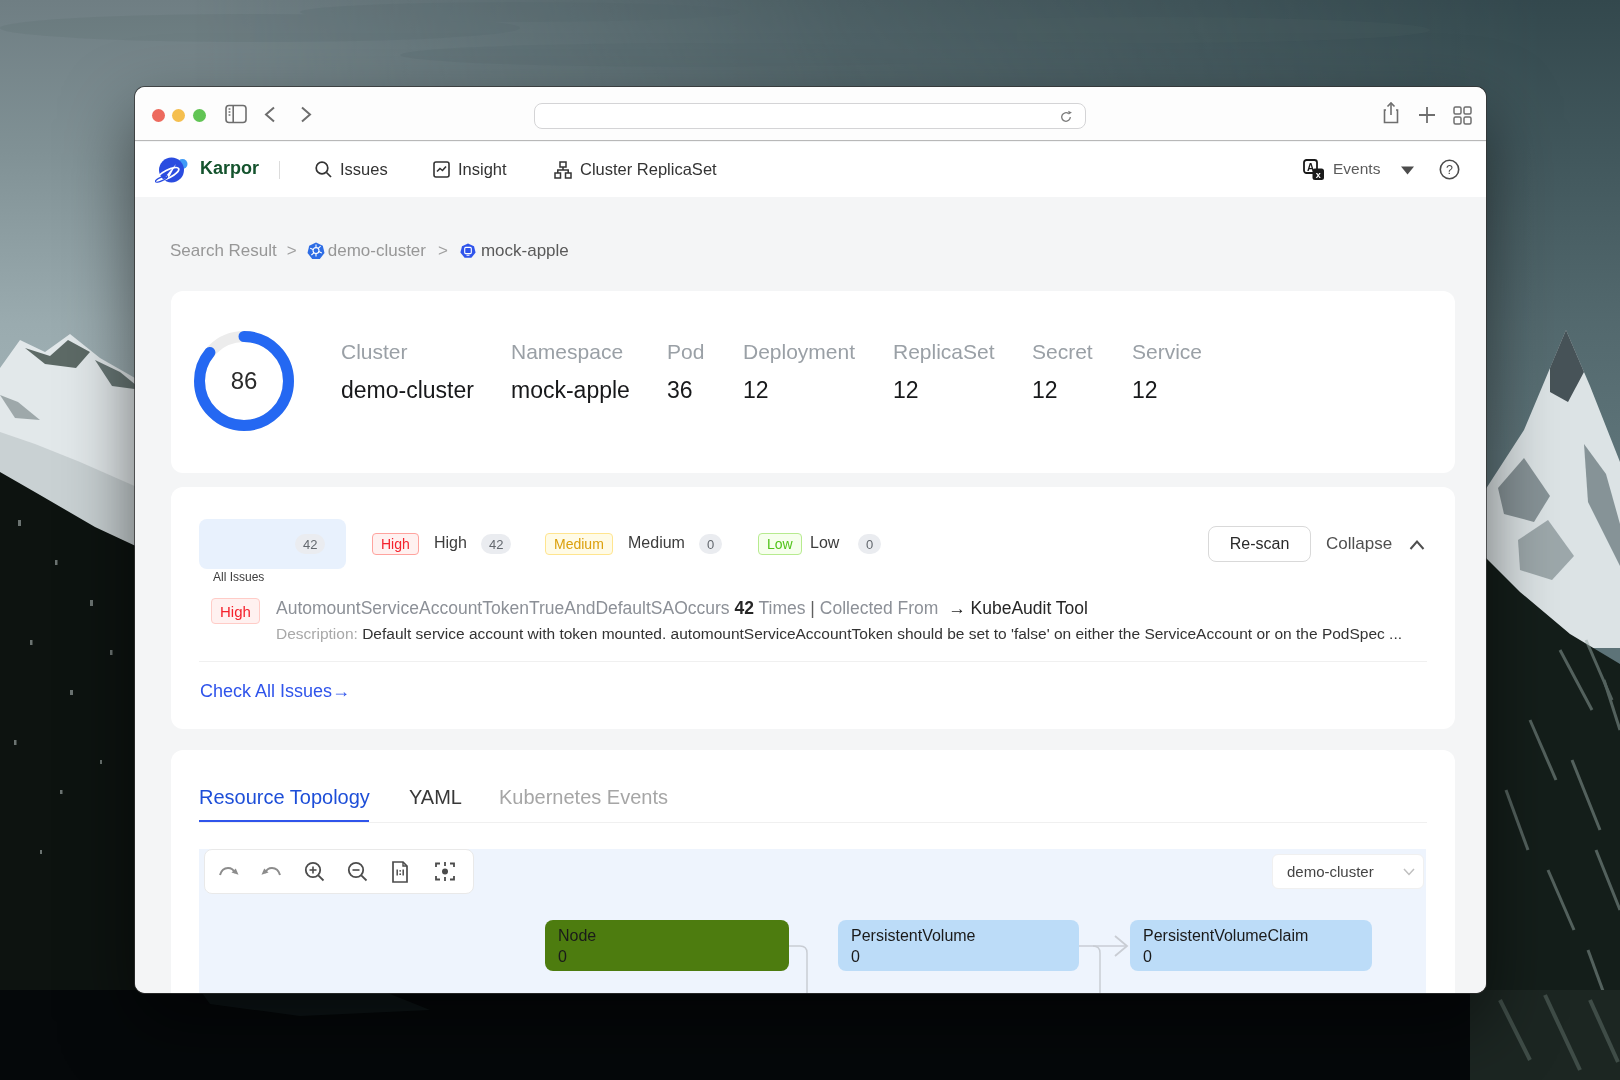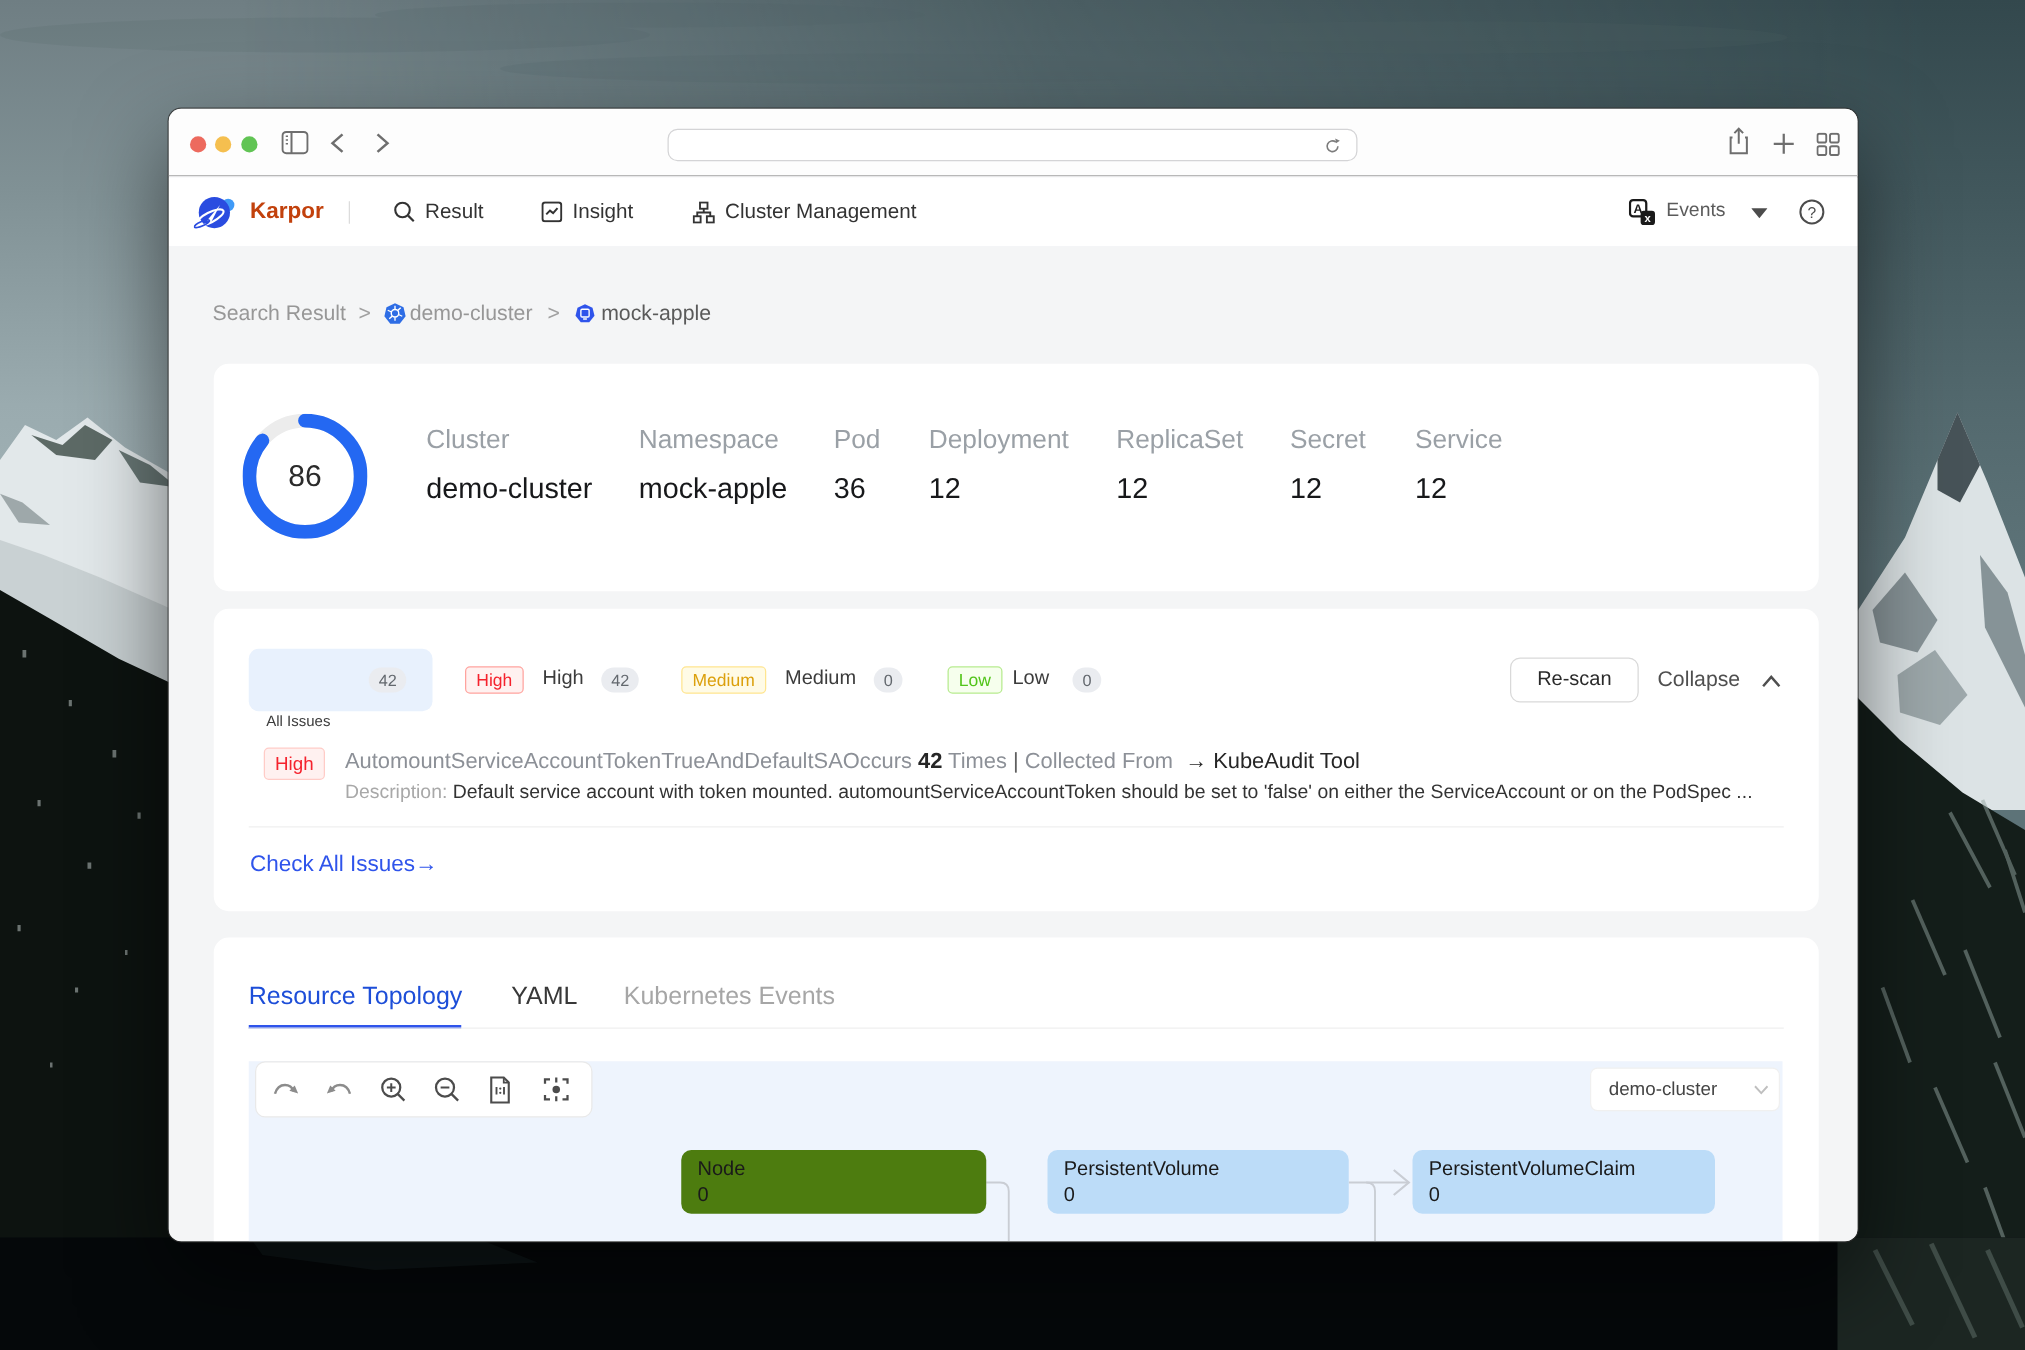--- a/index.html
+++ b/index.html
@@ -168,45 +168,45 @@
 
   <div class="navbar">
 
     <svg style="position:absolute;left:20px;top:14px" width="34" height="29" viewBox="0 0 34 29">
       <circle cx="27.5" cy="8" r="5" fill="#3f9af7"></circle>
       <circle cx="16.5" cy="14" r="12.5" fill="#2a4ce0"></circle>
       <ellipse cx="13" cy="18" rx="12" ry="4" fill="none" stroke="#fff" stroke-width="1.7" transform="rotate(-27 13 18)"></ellipse>
       <path d="M21,8 L10.5,20.5 L14,21.5 Z" fill="#fff"></path>
       <ellipse cx="6.5" cy="23" rx="6.5" ry="1.8" fill="none" stroke="#2a4ce0" stroke-width="1.3" transform="rotate(-24 6.5 23)"></ellipse>
     </svg>
-    <div style="position:absolute;left:65px;top:16px;font-size:18px;font-weight:bold;color:#c2410c;">Karpor</div>
+    <div style="position:absolute;left:65px;top:16px;font-size:18px;font-weight:bold;color:#14532d;">Karpor</div>
     <div style="position:absolute;left:144px;top:19px;width:1px;height:18px;background:#dcdcdc;"></div>
 
     <div class="nav-item" style="left:180px;">
       <svg width="17" height="17" viewBox="0 0 17 17">
           <circle cx="7" cy="7" r="5.8" fill="none" stroke="#333" stroke-width="1.7"></circle>
           <line x1="11.5" y1="11.5" x2="16" y2="16" stroke="#333" stroke-width="1.7"></line>
         </svg>
-      <span>Result</span>
+      <span>Issues</span>
     </div>
     <div class="nav-item" style="left:298px;">
       <svg width="17" height="17" viewBox="0 0 17 17">
           <rect x="1" y="1" width="15" height="15" rx="2" fill="none" stroke="#333" stroke-width="1.6"></rect>
           <polyline points="4,10.5 7,7.5 9.5,9.5 13,5.5" fill="none" stroke="#333" stroke-width="1.6"></polyline>
         </svg>
       <span>Insight</span>
     </div>
     <div class="nav-item" style="left:419px;">
       <svg width="18" height="18" viewBox="0 0 18 18">
           <rect x="6" y="1" width="6" height="5" fill="none" stroke="#333" stroke-width="1.5"></rect>
           <rect x="1" y="12" width="5.5" height="5" fill="none" stroke="#333" stroke-width="1.5"></rect>
           <rect x="11.5" y="12" width="5.5" height="5" fill="none" stroke="#333" stroke-width="1.5"></rect>
           <path d="M9,6 V9 M3.8,12 V9 H14.2 V12" fill="none" stroke="#333" stroke-width="1.5"></path>
         </svg>
-      <span>Cluster Management</span>
+      <span>Cluster ReplicaSet</span>
     </div>
 
     <svg style="position:absolute;left:1168px;top:17px" width="22" height="22" viewBox="0 0 22 22">
       <rect x="1" y="1" width="13" height="13" rx="2.5" fill="#fff" stroke="#1a1a1a" stroke-width="1.8"></rect>
       <text x="7.5" y="11.5" font-size="10" font-weight="bold" fill="#1a1a1a" text-anchor="middle">A</text>
       <rect x="9.5" y="9.5" width="11.5" height="11.5" rx="2.5" fill="#1a1a1a"></rect>
       <text x="15.2" y="18.6" font-size="9" font-weight="bold" fill="#fff" text-anchor="middle">x</text>
     </svg>
     <div style="position:absolute;left:1198px;top:18px;font-size:15.5px;color:#5b5b5b;">Events</div>
     <svg style="position:absolute;left:1266px;top:24px" width="13" height="9" viewBox="0 0 13 9">

